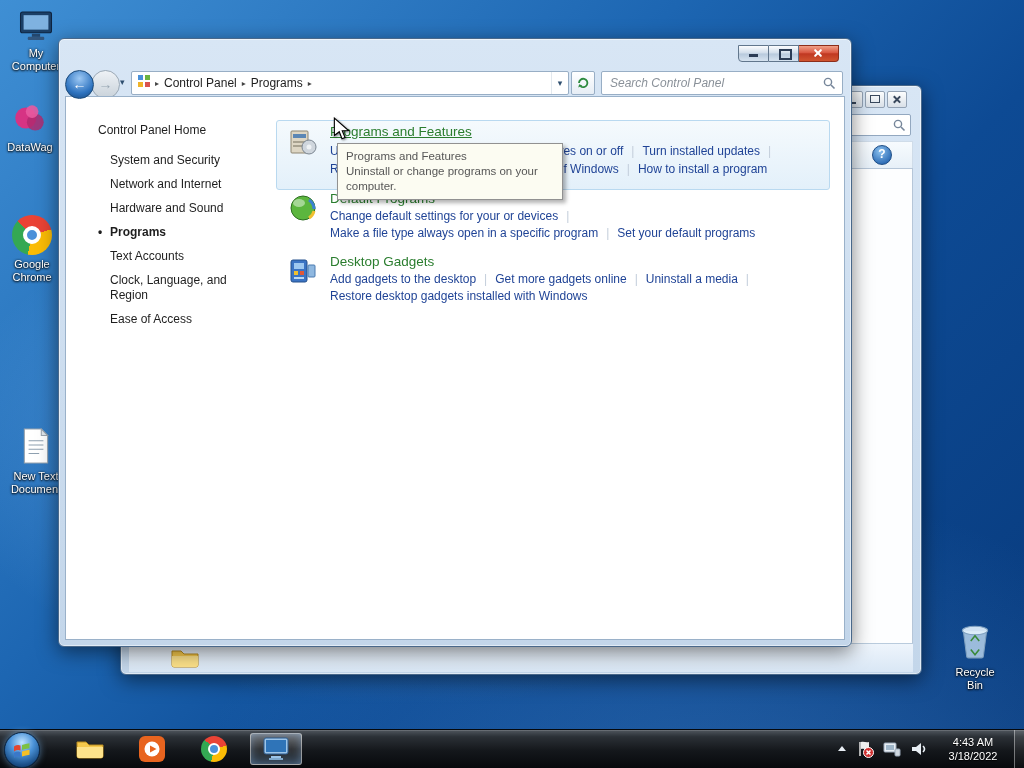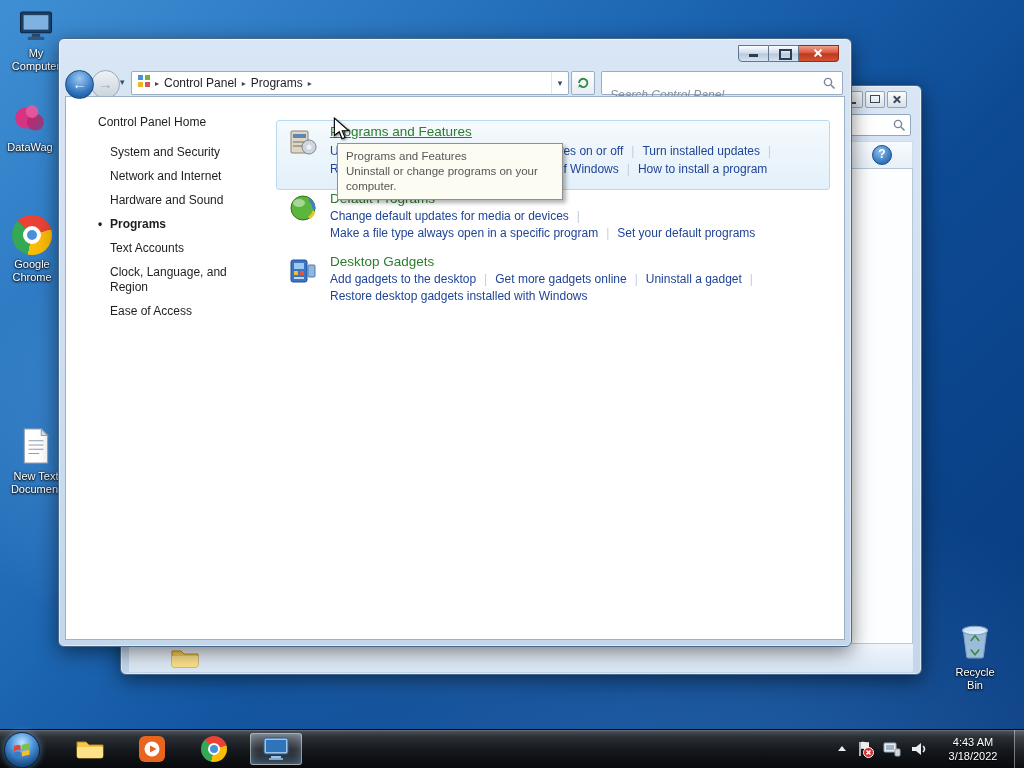--- a/index.html
+++ b/index.html
@@ -67,29 +67,29 @@
     border:1px solid #98aec5;border-radius:2px;display:flex;align-items:center;box-sizing:border-box;}
   .crumbbar .cicon{margin:0 4px 0 5px;}
   .crumb{font-size:12px;color:#1e1e1e;padding:0 5px;white-space:nowrap;}
   .csep{font-size:8px;color:#444;}
   .crumb-dd{margin-left:auto;border-left:1px solid #e2e8ee;width:16px;text-align:center;
     font-size:9px;color:#2f4f6f;align-self:stretch;line-height:22px;}
   .refreshbtn{position:absolute;left:512px;top:32px;width:24px;height:24px;box-sizing:border-box;
     background:linear-gradient(#fff,#e6edf5);border:1px solid #98aec5;border-radius:2px;}
   .searchbox{position:absolute;left:542px;top:32px;width:242px;height:24px;box-sizing:border-box;
     background:#fff;border:1px solid #98aec5;border-radius:2px;}
-  .searchbox input{position:absolute;left:0;top:12px;width:214px;height:22px;border:none;outline:none;
+  .searchbox input{position:absolute;left:0;top:0;width:214px;height:22px;border:none;outline:none;
     padding:0 0 0 8px;font-family:"Liberation Sans",sans-serif;font-size:12px;font-style:italic;
     color:#8a9199;background:transparent;}
   .searchbox input::placeholder{color:#8a9199;opacity:1;}
   .searchbox svg{position:absolute;right:6px;top:4px;}
   .winbody{position:absolute;left:6px;right:6px;top:57px;bottom:6px;background:#fff;
     border:1px solid #9ab1c9;}
   
-  .sidebar{position:absolute;left:0;top:0;bottom:0;width:202px;background:#fff;
+  .sidebar{position:absolute;left:0;top:8px;bottom:0;width:202px;background:#fff;
     border-right:6px solid #14532d;}
   .sb-home{margin:18px 0 16px 32px;font-size:12px;color:#1e1e1e;}
   .sb-item{margin:0 0 9px 44px;font-size:12px;line-height:15px;color:#1e1e1e;width:150px;}
   .sb-item.cur{font-weight:bold;position:relative;}
   .sb-item.cur::before{content:"\2022";position:absolute;left:-12px;}
   
   .content{position:absolute;left:202px;top:0;right:0;bottom:0;background:#fff;font-size:12px;}
   .hlbox{position:absolute;left:8px;top:23px;right:14px;height:68px;border:1px solid #b9d9f0;
     border-radius:3px;background:linear-gradient(#f5fafd,#e3f0fa);}
   .sicon{position:absolute;left:21px;width:28px;height:28px;}
@@ -309,39 +309,39 @@
         <div class="sicon" style="top:97px;">
           <svg width="28" height="28" viewBox="0 0 28 28">
               <circle cx="14" cy="14" r="12" fill="#5cb63e" stroke="#2e6e22"></circle>
               <ellipse cx="10" cy="9" rx="6" ry="4" fill="rgba(255,255,255,.45)"></ellipse>
               <path d="M20,6 a11,11 0 0 1 5,9" stroke="#3b82d0" stroke-width="3" fill="none"></path>
               <path d="M25,17 a11,11 0 0 1 -5,7" stroke="#f0c030" stroke-width="3" fill="none"></path>
             </svg>
         </div>
         <a class="sect-title" style="top:94px;">Default Programs</a>
         <div class="trow" style="top:112px;">
-          <span class="task">Change default updates for media or devices</span>
+          <span class="task">Change default settings for your or devices</span>
         </div>
         <div class="trow no-trail" style="top:129px;">
           <span class="task">Make a file type always open in a specific program</span><span class="task">Set your default programs</span>
         </div>
 
         <div class="sicon" style="top:160px;">
           <svg width="28" height="28" viewBox="0 0 28 28">
               <rect x="2" y="3" width="16" height="22" rx="2" fill="#3b74c4" stroke="#24508c"></rect>
               <rect x="5" y="6" width="10" height="6" fill="#9ec8f0"></rect>
               <rect x="5" y="14" width="4" height="4" fill="#f0c030"></rect>
               <rect x="11" y="14" width="4" height="4" fill="#e05838"></rect>
               <rect x="5" y="20" width="10" height="2" fill="#bcd8f2"></rect>
               <rect x="19" y="8" width="7" height="12" rx="1" fill="#8fb8e0" stroke="#4a7ab0"></rect>
             </svg>
         </div>
         <a class="sect-title" style="top:157px;">Desktop Gadgets</a>
         <div class="trow" style="top:175px;">
-          <span class="task">Add gadgets to the desktop</span><span class="task">Get more gadgets online</span><span class="task">Uninstall a gadget</span>
+          <span class="task">Add gadgets to the desktop</span><span class="task">Get more gadgets online</span><span class="task">Uninstall a media</span>
         </div>
         <div class="trow no-trail" style="top:192px;">
           <span class="task">Restore desktop gadgets installed with Windows</span>
         </div>
       </div>
     </div>
   </div>
 
   <div class="tooltip">
     <div>Programs and Features</div>

